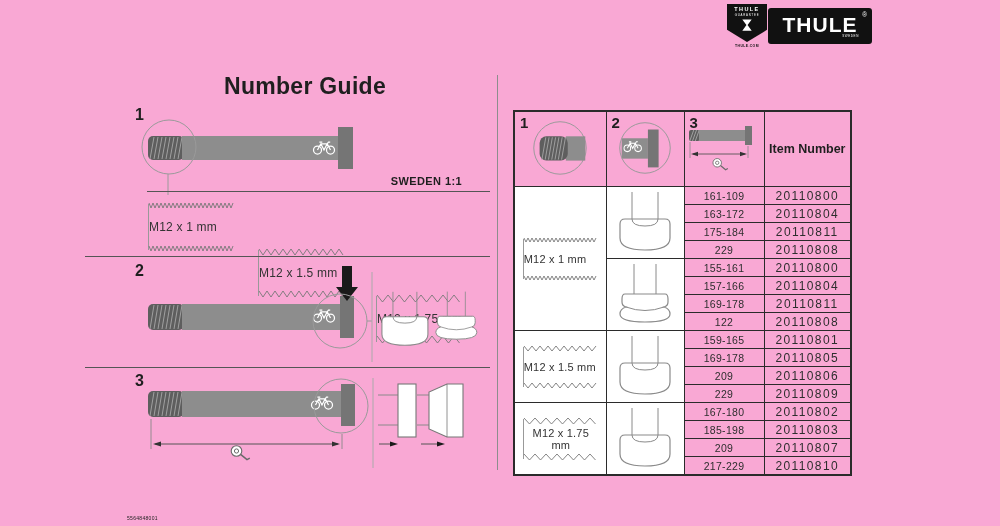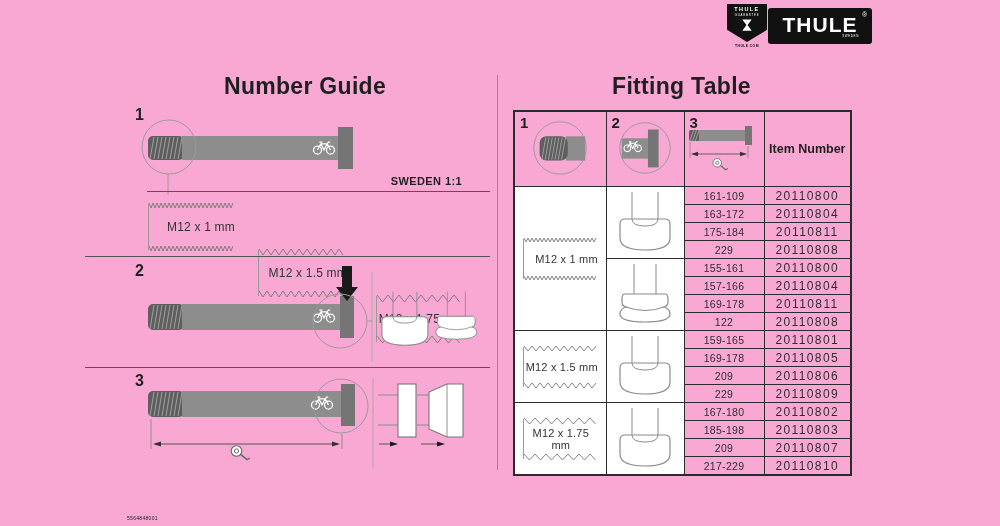--- a/index.html
+++ b/index.html
@@ -8,21 +8,21 @@
     font-family:"Liberation Sans",sans-serif;color:var(--ink,#1f1f1f);
   }
   .abs{position:absolute;}
   .section-title{font-size:23px;font-weight:700;text-align:center;letter-spacing:.3px;}
   .step-num{font-size:16px;font-weight:700;}
   .scale-label{font-size:11px;font-weight:700;text-align:right;letter-spacing:.4px;}
   .hr{background:#555;height:1px;}
   .vr{background:#8d8d8d;width:1px;}
 
   
-  .pbox{position:relative;border-left:1px solid #999;display:flex;align-items:center;justify-content:flex-end;}
+  .pbox{position:relative;border-left:1px solid #999;display:flex;align-items:center;justify-content:flex-start;}
   .pbox .lbl{font-size:12px;letter-spacing:.2px;color:#333;}
   .zz{position:absolute;left:0;overflow:visible;}
   .zz-t{top:-2px;} .zz-b{bottom:-2px;}
 
   
   table.ftable{border-collapse:collapse;table-layout:fixed;}
   table.ftable td{border:1px solid var(--table-border,#2b2b2b);padding:0;text-align:center;vertical-align:middle;}
   table.ftable{border:2px solid var(--table-border,#2b2b2b);}
   td.hcell{height:72px;position:relative;}
   td.hcell .cellnum{position:absolute;top:2px;left:5px;font-size:15px;font-weight:700;}
@@ -218,21 +218,20 @@
       <line x1="332" y1="55" x2="344" y2="55" stroke="#8a8a8a" stroke-width="1"></line>
       <polygon points="362,14 378,14 378,67 362,67 344,59 344,22" fill="#fff" stroke="#777" stroke-width="1.1"></polygon>
       <line x1="362" y1="14" x2="362" y2="67" stroke="#777" stroke-width="0.8"></line>
       <line x1="336" y1="74" x2="354" y2="74" stroke="#555" stroke-width="1"></line>
       <polygon points="360,74 352,71.4 352,76.6" fill="#1a1a1a"></polygon>
     </g>
   </svg>
 
   <div class="abs vr" style="left:497px;top:75px;height:395px;"></div>
 
-  <div class="abs section-title" style="left:513px;top:73px;width:337px;">Fitting Table</div>
 
   <table class="ftable abs" style="left:513px;top:110px;">
     <colgroup>
         <col style="width:92px">
         <col style="width:78px">
         <col style="width:80px">
         <col style="width:87px">
       </colgroup>
     <tbody>
       <tr>

